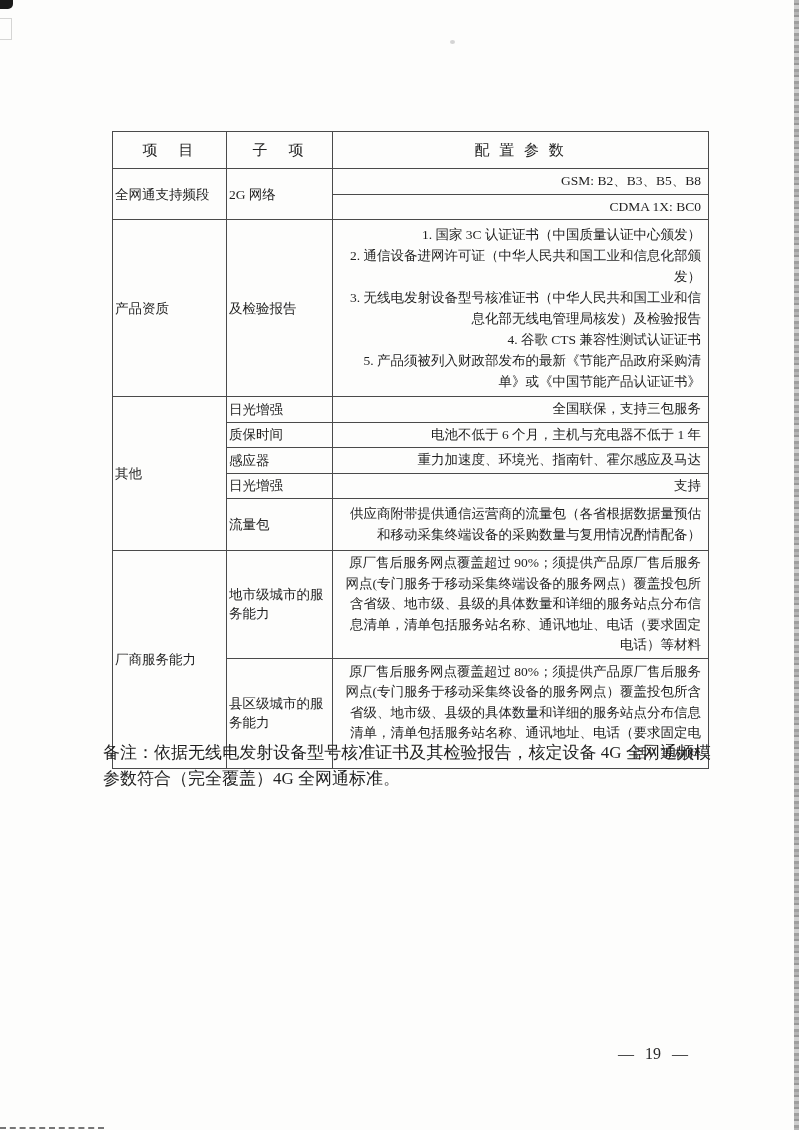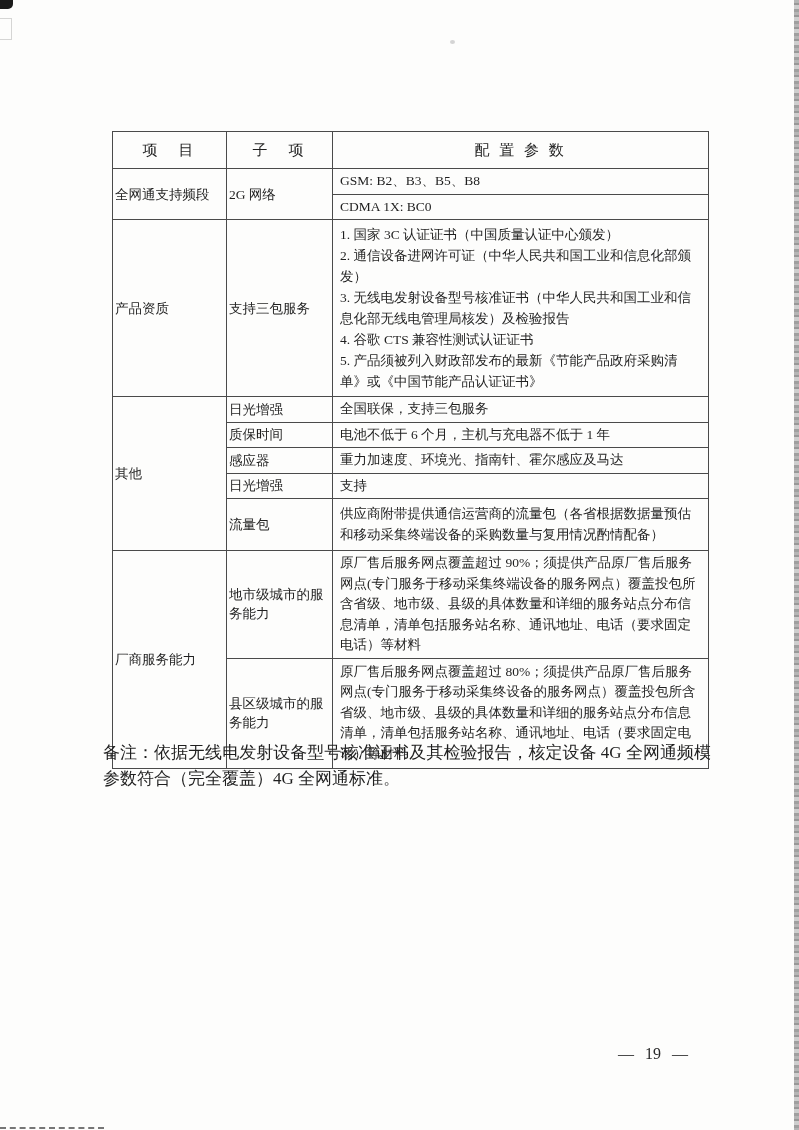--- a/index.html
+++ b/index.html
@@ -42,21 +42,21 @@
     letter-spacing: 3px;
     text-align: center;
   }
   td.center {
     text-align: left;
     font-size: 13.5px;
     padding: 1px 2px;
     line-height: 19px;
   }
   td.param {
-    text-align: left;
+    text-align: right;
     font-size: 13.5px;
     padding: 2px 7px;
     line-height: 20.5px;
   }
   td.param.list { vertical-align: middle; padding: 4px 7px; line-height: 21px; margin-left: 42px; }
 
   
   .note {
     position: absolute;
     left: 103px;
@@ -134,21 +134,21 @@
       <td class="center" rowspan="2">全网通支持频段</td>
       <td class="center" rowspan="2">2G 网络</td>
       <td class="param">GSM: B2、B3、B5、B8</td>
     </tr>
     <tr style="height:23px">
       <td class="param">CDMA 1X: BC0</td>
     </tr>
 
     <tr style="height:153px">
       <td class="center">产品资质</td>
-      <td class="center">支持三包服务</td>
+      <td class="center">及检验报告</td>
       <td class="param list">
         <div>1. 国家 3C 认证证书（中国质量认证中心颁发）</div>
         <div>2. 通信设备进网许可证（中华人民共和国工业和信息化部颁发）</div>
         <div>3. 无线电发射设备型号核准证书（中华人民共和国工业和信息化部无线电管理局核发）及检验报告</div>
         <div>4. 谷歌 CTS 兼容性测试认证证书</div>
         <div>5. 产品须被列入财政部发布的最新《节能产品政府采购清单》或《中国节能产品认证证书》</div>
       </td>
     </tr>
 
     <tr style="height:25px">

